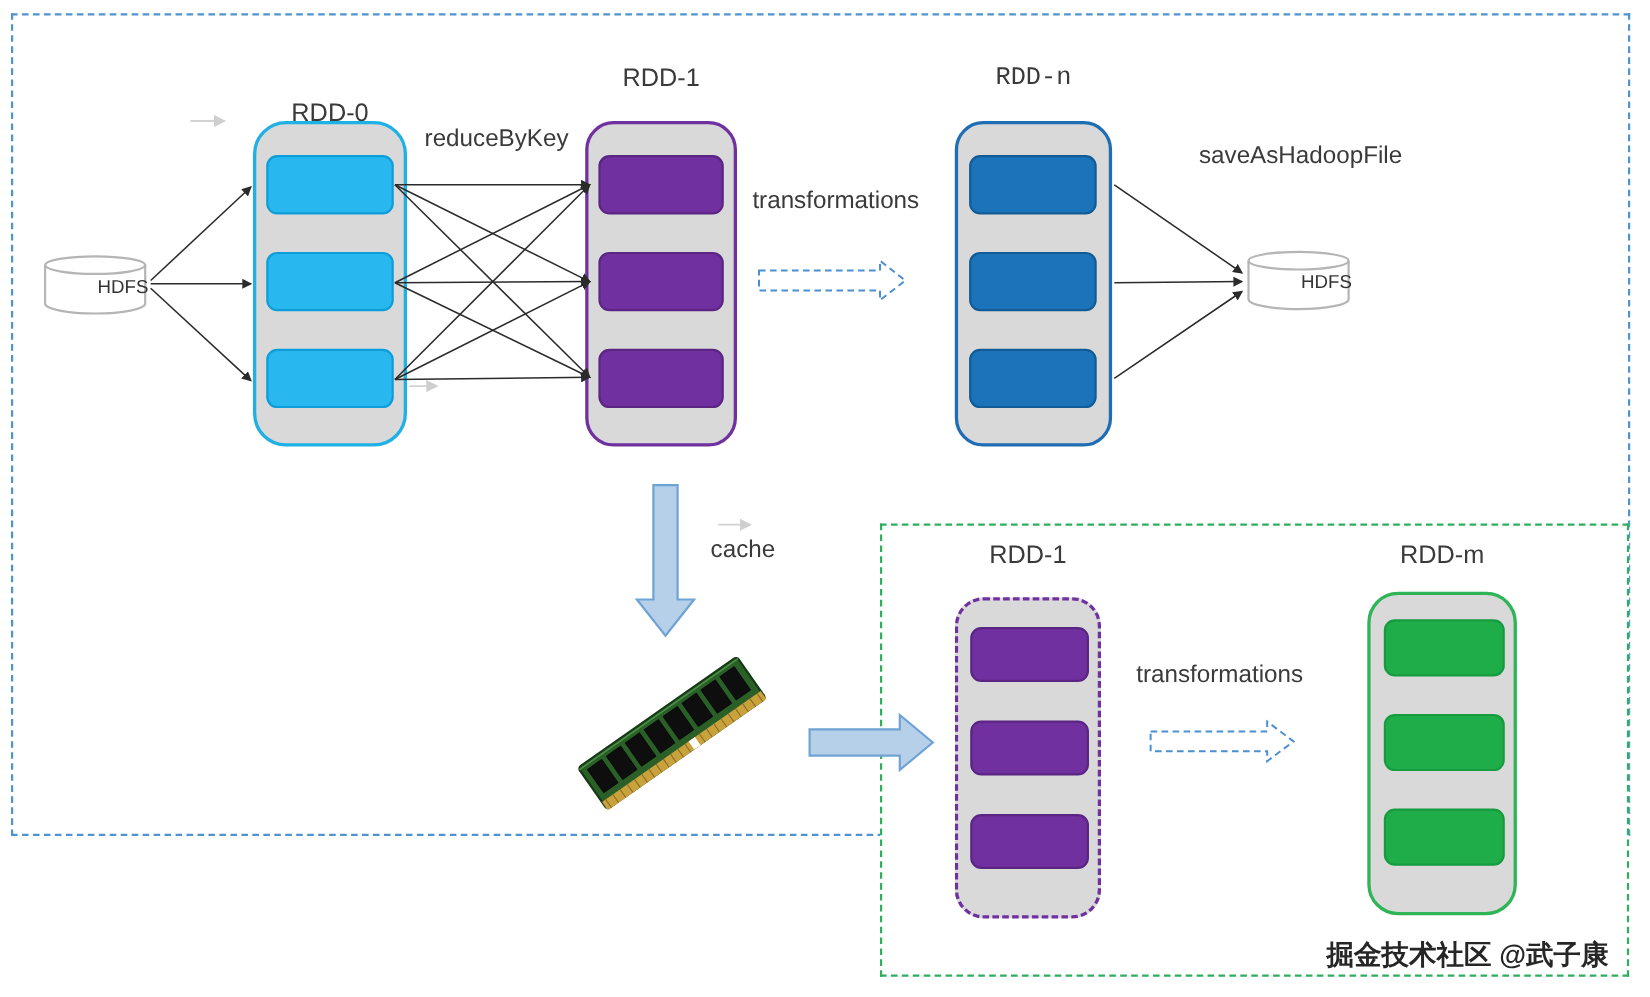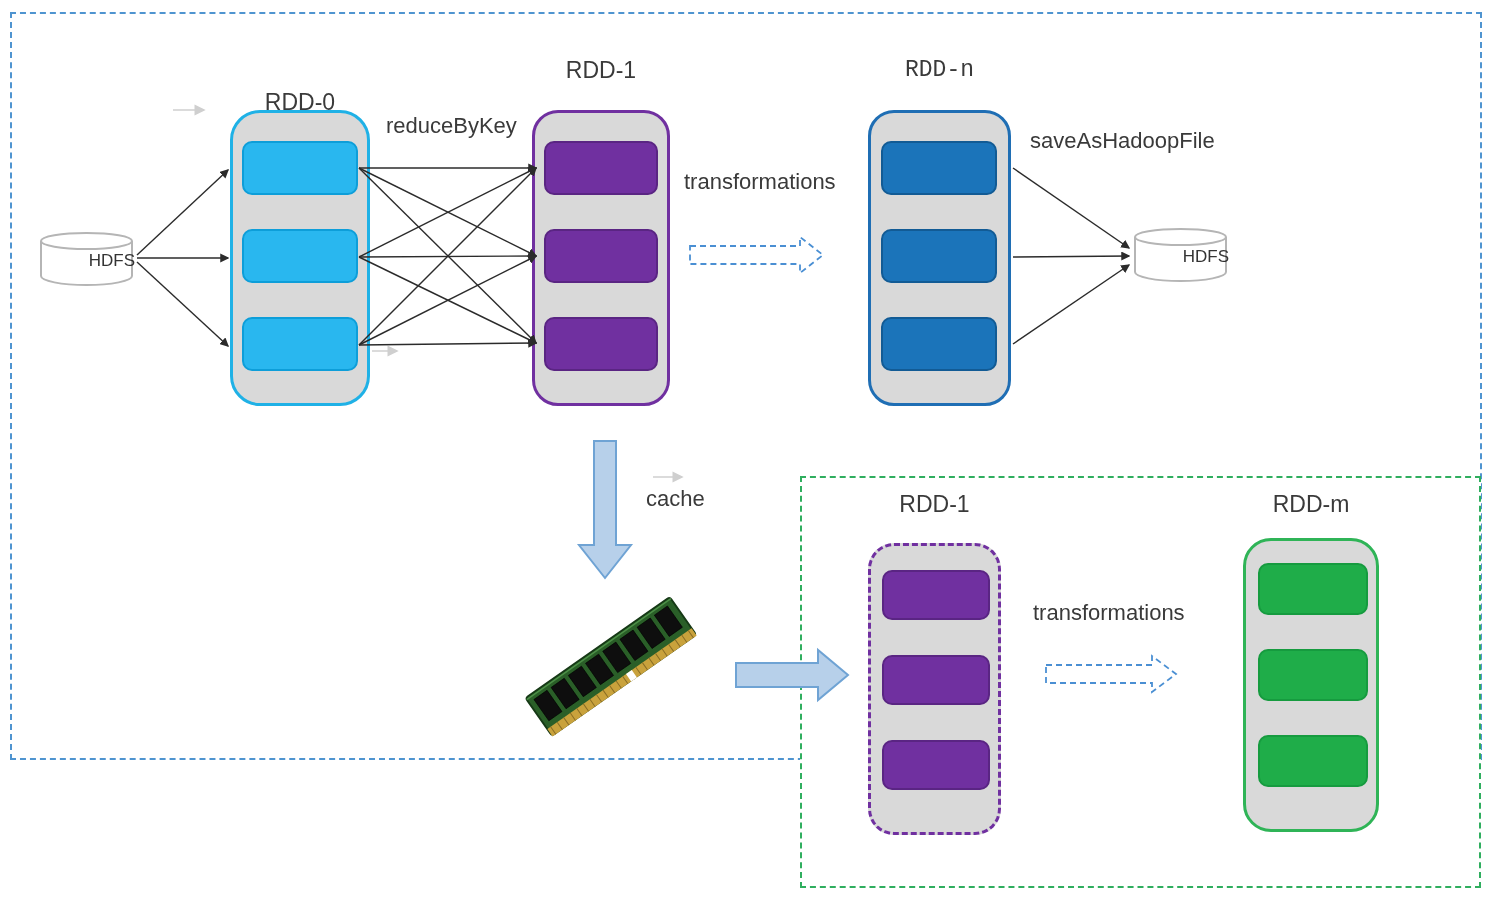--- a/index.html
+++ b/index.html
@@ -31,21 +31,21 @@
 
   .lbl{position:absolute;font-size:22px;color:#3a3a3a;z-index:6;white-space:nowrap;}
   .rdd-title{font-size:23px;font-weight:500;text-align:center;}
   #rdd0-title{left:230px;top:57px;width:140px;margin-top:32px;}
   #rdd1-title{left:532px;top:57px;width:138px;}
   #rddn-title{left:868px;top:57px;width:143px;font-family:Liberation Mono, monospace;}
   #rdd1b-title{left:868px;top:491px;width:133px;}
   #rddm-title{left:1243px;top:491px;width:136px;}
   #lbl-reducebykey{left:386px;top:113px;}
   #lbl-transform1{left:684px;top:169px;}
-  #lbl-saveas{left:1030px;top:128px;}
+  #lbl-saveas{left:1090px;top:128px;}
   #lbl-cache{left:646px;top:486px;}
   #lbl-transform2{left:1033px;top:600px;}
 
   .cyl{position:absolute;width:97px;height:58px;z-index:4;}
   #hdfs-left{left:38px;top:230px;}
   #hdfs-right{left:1132px;top:226px;}
   .cyl-label{position:absolute;left:0;top:21px;width:100%;text-align:right;
              font-size:17px;color:#333;}
 
   #arrow-layer{position:absolute;left:0;top:0;z-index:5;pointer-events:none;}
@@ -174,14 +174,15 @@
         <rect x="-19" y="-19" width="16" height="26"></rect>
         <rect x="2" y="-19" width="16" height="26"></rect>
         <rect x="23" y="-19" width="16" height="26"></rect>
         <rect x="44" y="-19" width="16" height="26"></rect>
         <rect x="65" y="-19" width="16" height="26"></rect>
       </g>
       <line x1="-88" y1="-23" x2="88" y2="-23" stroke="#4c8f47" stroke-width="1.5"></line>
     </g>
   </svg>
 
+  <div id="wm-primary">掘金技术社区 @武子康</div>
 
 </div>
 
 </body></html>

